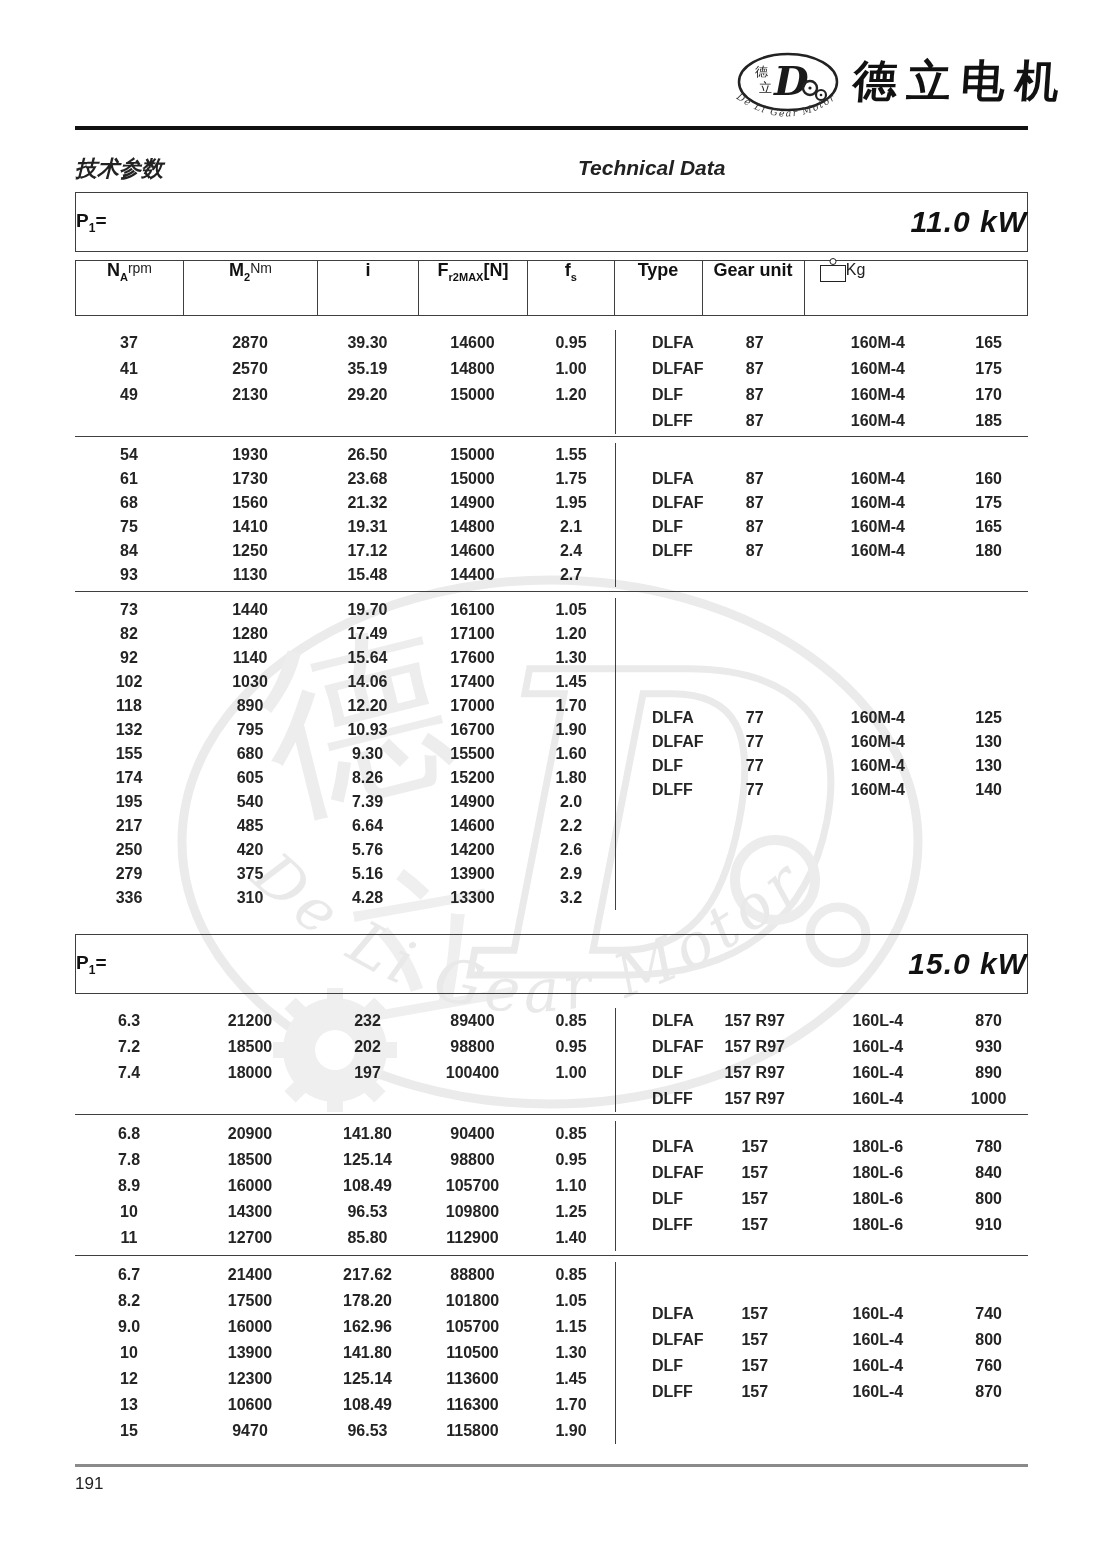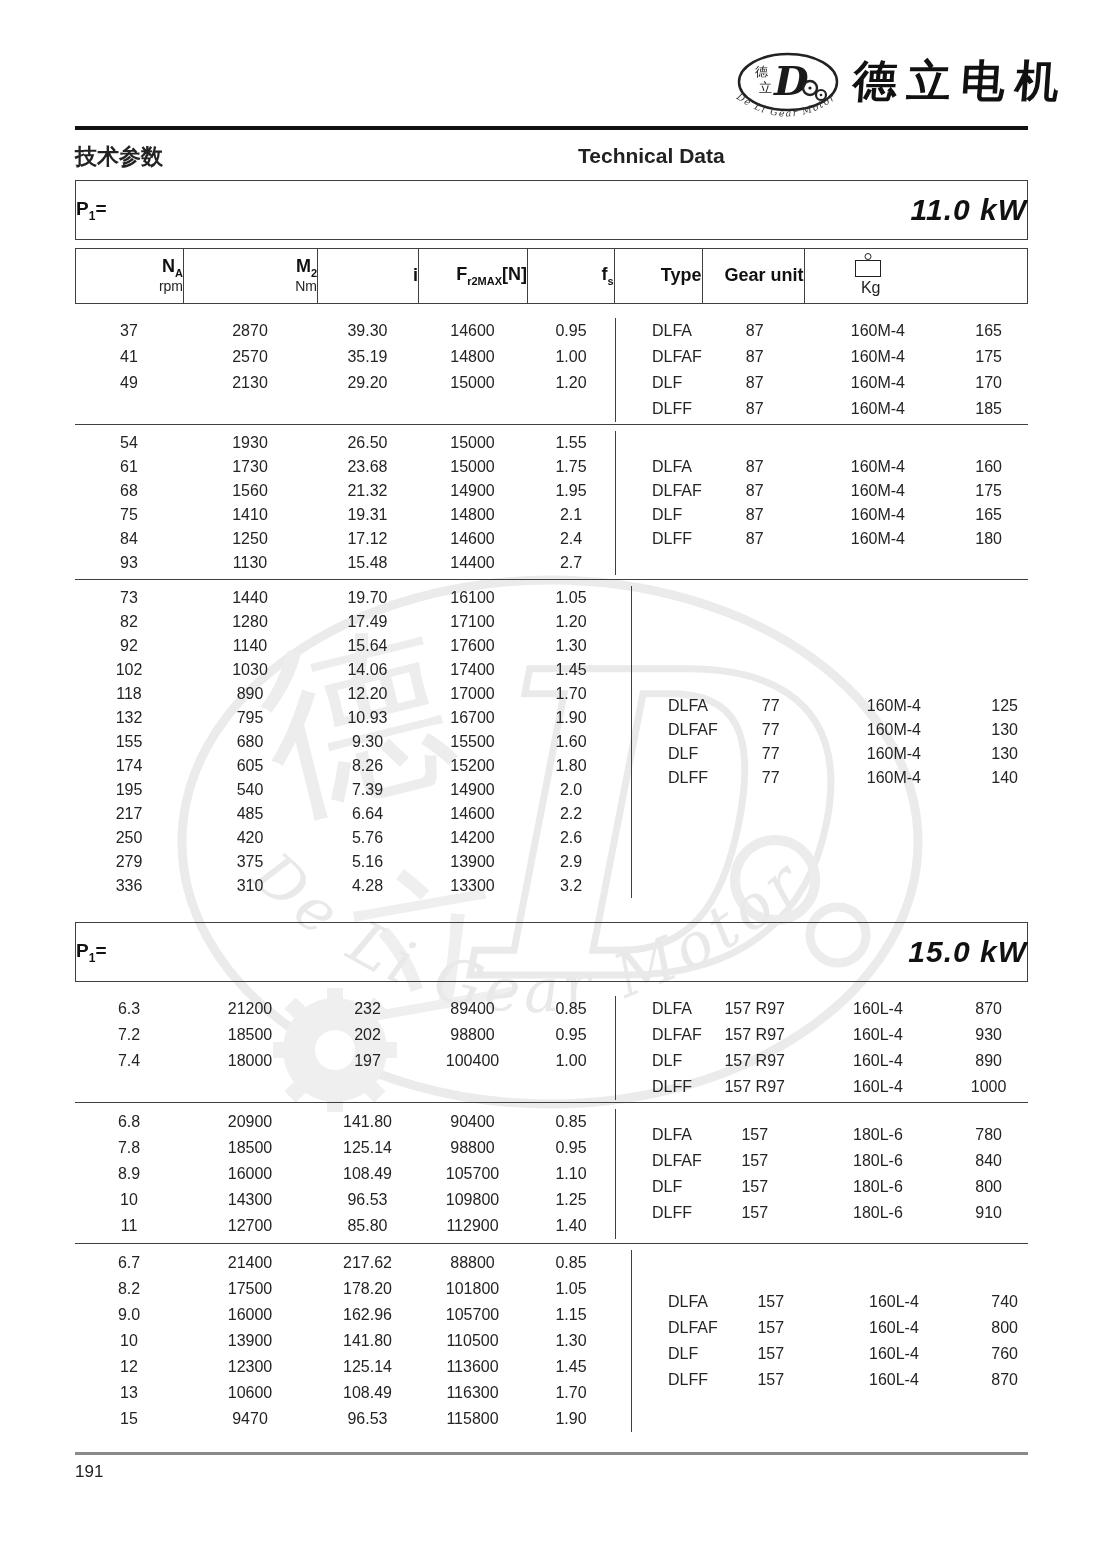--- a/index.html
+++ b/index.html
@@ -7,53 +7,53 @@
         font-family:"Liberation Sans",sans-serif;color:#1f1f1f;}
   .watermark{position:absolute;left:150px;top:550px;z-index:0;}
   .content{position:absolute;left:75px;top:0;width:953px;z-index:1;}
 
   
   .brand-logo{position:absolute;left:653px;top:50px;width:120px;height:78px;}
   .brand-cn{position:absolute;left:778px;top:52px;width:180px;font-family:"DejaVu Serif",serif;
             font-weight:bold;font-size:44px;letter-spacing:10px;white-space:nowrap;color:#111;
             transform:skewX(-4deg);}
   .black-rule{margin-top:126px;height:4px;background:#111;}
-  .titles-row{position:relative;margin-top:12px;height:30px;}
+  .titles-row{position:relative;margin-top:24px;height:30px;font-style:italic;}
   .title-cn{position:absolute;left:0;top:0;font-size:22px;font-weight:bold;color:#222;}
   .title-en{position:absolute;left:503px;top:2px;font-size:21px;font-weight:bold;color:#222;}
 
   
   .banner{margin-top:8px;height:60px;border:1.5px solid #3f3f3f;box-sizing:border-box;
           display:flex;align-items:center;justify-content:space-between;}
   .banner.second{margin-top:12px;}
   .p-pre{font-size:19px;font-weight:bold;color:#111;}
   .p-pre sub{font-size:12px;font-weight:bold;}
   .p-val{font-size:30px;font-weight:bold;color:#111;margin-left:2px;letter-spacing:1px;font-style:italic;}
 
   
   .colhead{margin-top:8px;height:56px;border:1.5px solid #3f3f3f;box-sizing:border-box;display:flex;}
-  .hcell{border-right:1.5px solid #3f3f3f;box-sizing:border-box;display:flex;flex-direction:column;
-         align-items:flex-end;justify-content:center;line-height:1.1;}
+  .hcell{border-right:1.5px solid #3f3f3f;box-sizing:border-box;display:flex;flex-direction:row;
+         align-items:flex-start;justify-content:center;line-height:1.1;}
   .hcell:last-child{border-right:none;}
   .h-main{font-size:18px;font-weight:bold;color:#111;}
   .h-main sub{font-size:11px;font-weight:bold;}
   .h-unit{font-size:14px;color:#222;margin-top:0;}
   .h-unit:empty{display:none;}
   .hw0{width:108px}.hw1{width:134px}.hw2{width:101px}.hw3{width:109px}.hw4{width:86.5px}
   .hw5{width:88px}.hw6{width:102px}.hw7{width:145px}.hw8{width:76px}
   .w-icon{width:24px;height:15px;border:1.5px solid #222;position:relative;margin-top:4px;margin-bottom:2px;}
   .w-icon::before{content:'';position:absolute;top:-8px;left:50%;transform:translateX(-50%);
                   width:5px;height:5px;border:1.2px solid #222;border-radius:50%;background:#fff;}
   .kg-label{font-size:16px;color:#222;}
 
   
-  .group{display:flex;padding:6px 0 4px 0;}
+  .group{display:flex;padding:6px 0 4px 0;font-weight:bold;}
   .group.first{padding-top:14px;padding-bottom:2px;}
   .group.sep{border-top:1.5px solid #3f3f3f;}
-  .group.last{padding-bottom:12px;gap:16px;}
+  .group.last{padding-bottom:12px;}
   .g-left{width:540px;}
   .g-right{width:412px;border-left:1.5px solid #3f3f3f;box-sizing:border-box;
            display:flex;flex-direction:column;}
   .g-right.center{justify-content:center;}
   .drow,.trow{display:flex;height:26px;line-height:26px;}
   .compact .drow,.compact .trow{height:24px;line-height:24px;}
   .dc,.tc{display:block;text-align:center;font-size:16px;color:#242424;}
   .w0{width:108px}.w1{width:134px}.w2{width:101px}.w3{width:109px}.w4{width:88px}
   .t0{width:88px;text-align:left;padding-left:36px;box-sizing:border-box;}
   .t1{width:102px}.t2{width:145px}.t3{width:77px}

